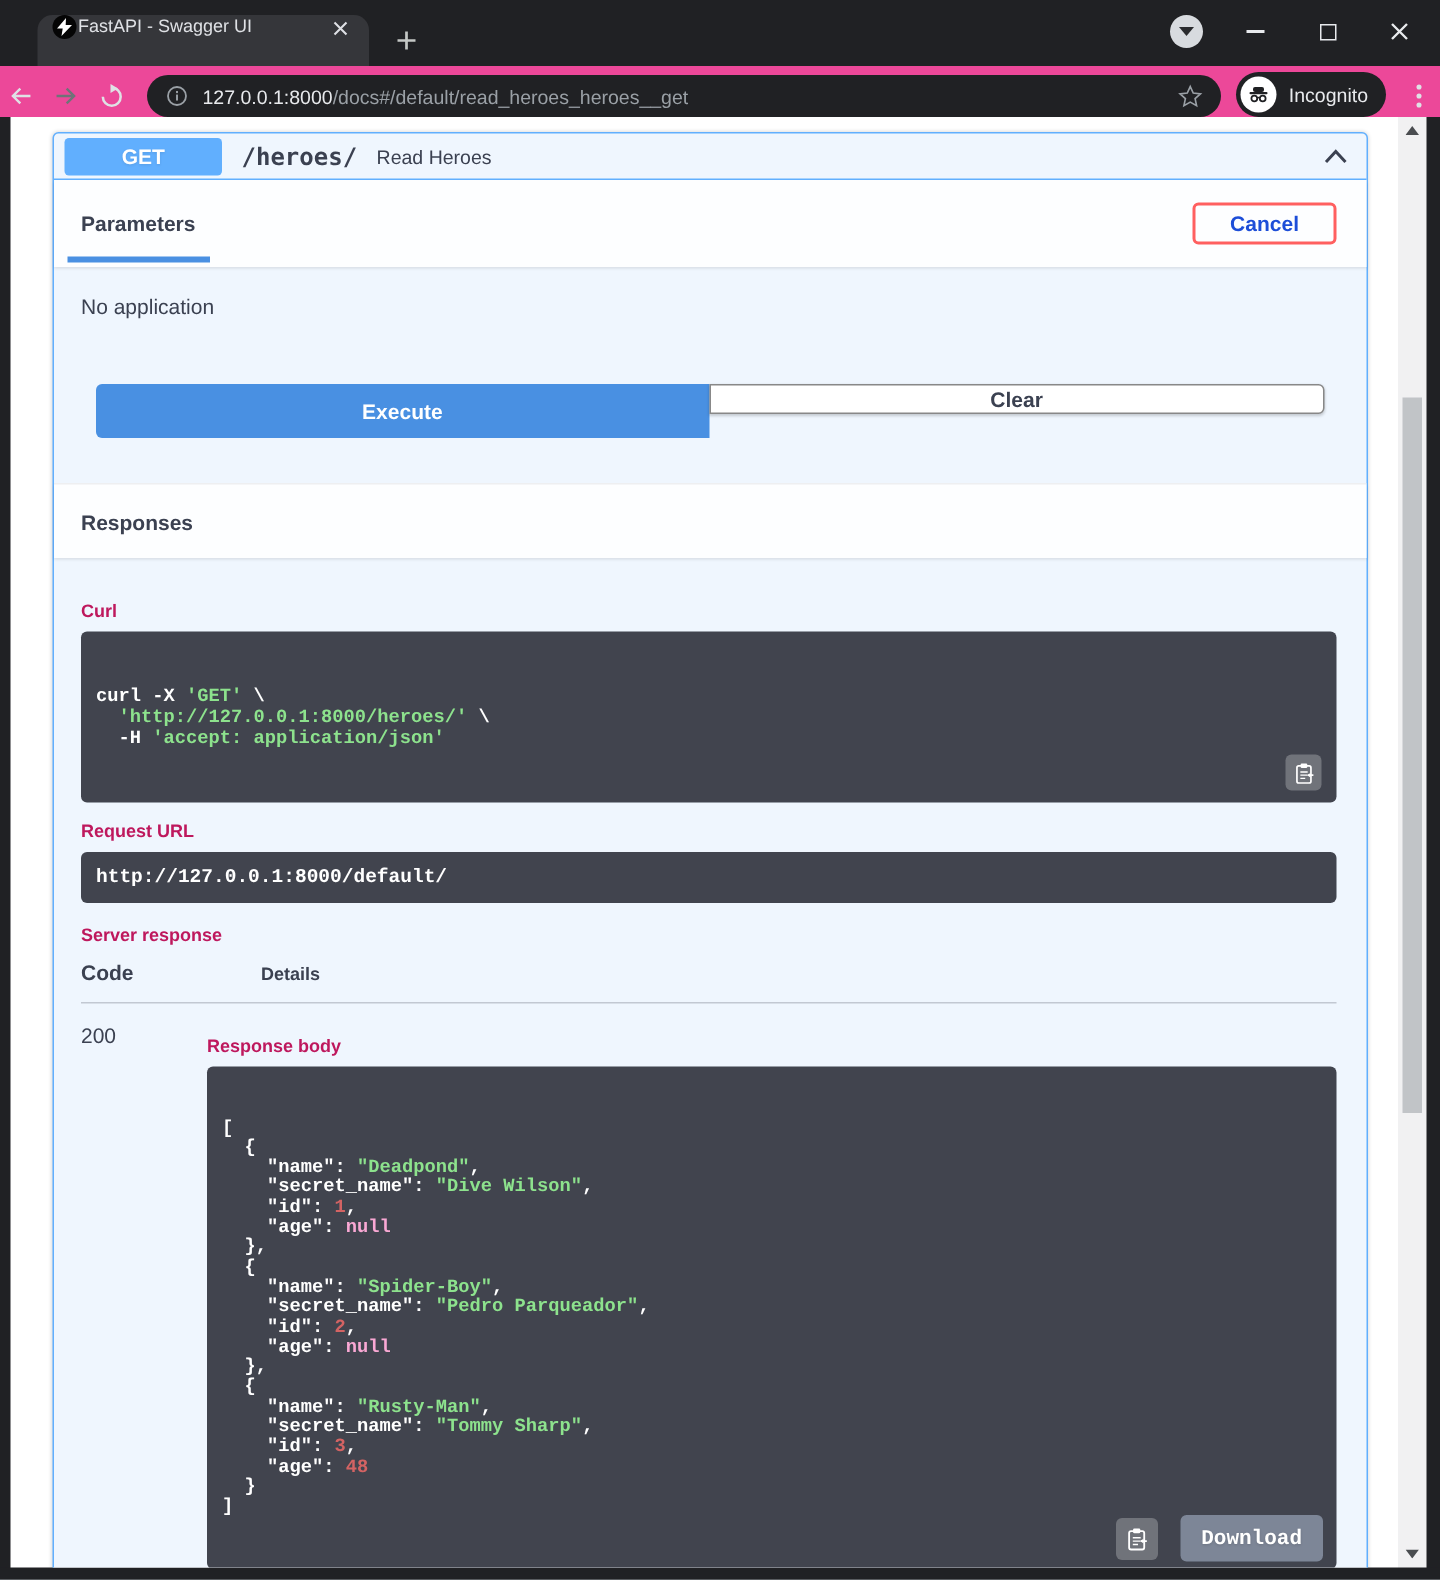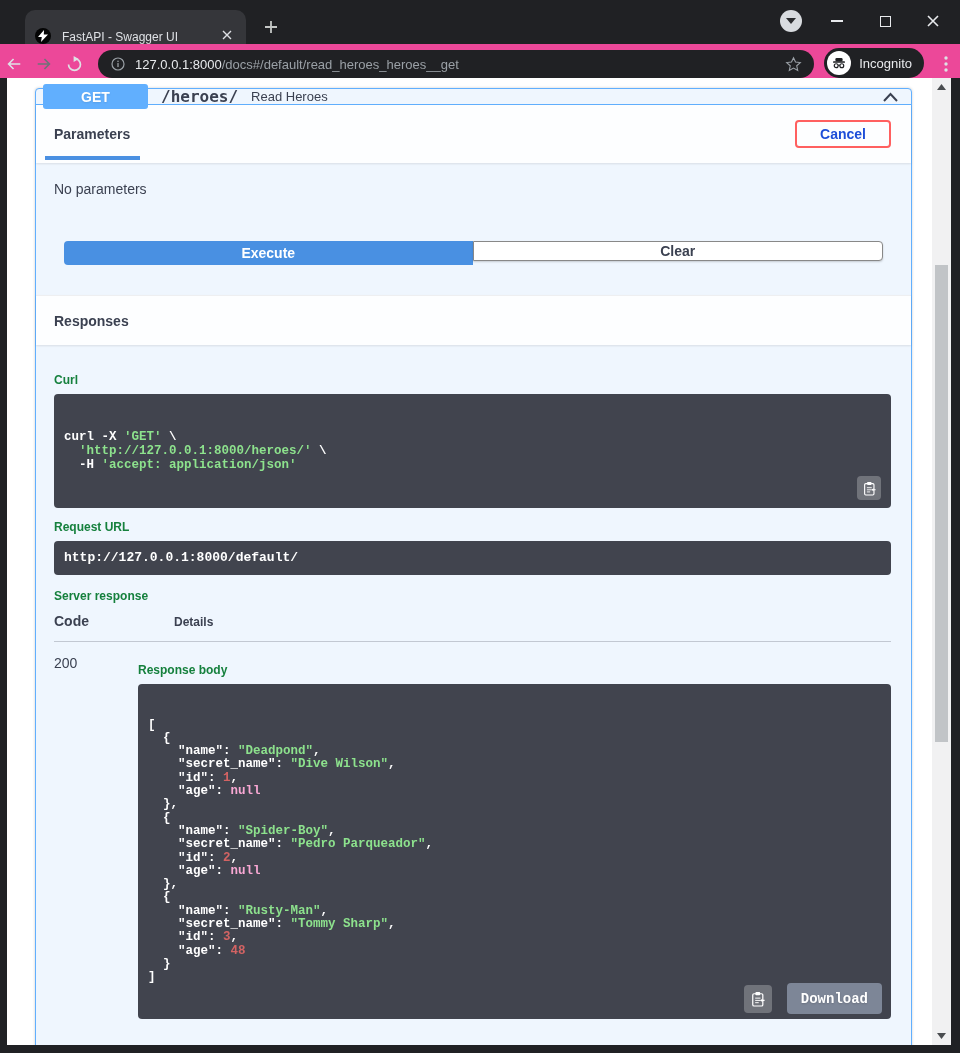--- a/index.html
+++ b/index.html
@@ -3,21 +3,21 @@
 <meta charset="utf-8">
 <style>
   * { margin:0; padding:0; box-sizing:border-box; }
   html,body { width:960px; height:1053px; overflow:hidden; background:#202124;
               font-family:"Liberation Sans", sans-serif; }
   .window { width:960px; height:1053px; display:flex; flex-direction:column; background:#202124; }
 
   
   .tabstrip { height:44px; background:#202124; display:flex; align-items:flex-end; position:relative; flex:none; }
   .tab { margin-left:25px; width:221px; height:34px; background:#35363a; border-radius:10px 10px 0 0;
-         display:flex; align-items:flex-end; padding:0 10px; gap:11px; }
+         display:flex; align-items:flex-start; padding:0 10px; gap:1px; }
   .favicon { width:16px; height:16px; border-radius:50%; background:#050505; flex:none;
              display:flex; align-items:center; justify-content:center; }
   .tab-title { color:#dfe1e5; font-size:12px; flex:1; white-space:nowrap; overflow:hidden; }
   .tab-close { width:18px; height:18px; display:flex; align-items:center; justify-content:center; border-radius:50%; flex:none; }
   .newtab { width:26px; height:26px; margin-left:12px; margin-bottom:4px; display:flex; align-items:center; justify-content:center; }
   .winctl { position:absolute; right:14px; top:8px; display:flex; align-items:center; gap:22px; }
   .winbtn { width:26px; height:26px; display:flex; align-items:center; justify-content:center; }
   .tabsearch { width:22px; height:22px; border-radius:50%; background:#d8dbdf; display:flex; align-items:center; justify-content:center; }
   .minbar { width:12px; height:2px; background:#e8eaed; }
   .maxbox { width:11px; height:11px; border:1.6px solid #e8eaed; }
@@ -42,48 +42,48 @@
   .page { flex:1; background:#ffffff; overflow:hidden; position:relative; min-width:0; }
 
   .vscroll { width:19px; background:#f1f1f2; position:relative; flex:none; }
   .vscroll .arrow { position:absolute; left:0; width:19px; height:14px; display:flex; align-items:center; justify-content:center; }
   .vscroll .arrow.up { top:2px; } .vscroll .arrow.down { bottom:2px; }
   .vthumb { position:absolute; left:3px; width:13px; top:187px; height:477px; background:#c1c4c7; }
 
   
   .opblock { margin:10px 20px 0 28px; border:1px solid #61affe; border-radius:4px;
              background:#eff6fe; box-shadow:0 0 3px rgba(0,0,0,.19); min-height:975px; }
-  .op-summary { display:flex; align-items:center; height:16px; padding:0 12px 0 7px;
+  .op-summary { display:flex; align-items:center; height:31px; padding:0 12px 0 7px;
                 border-bottom:1px solid #61affe; cursor:pointer; }
   .method-badge { background:#61affe; color:#fff; font-weight:bold; font-size:14px; width:105px; height:25px;
                   display:flex; align-items:center; justify-content:center; border-radius:3px;
                   text-shadow:0 1px 2px rgba(0,0,0,.1); flex:none; }
   .op-path { font-family:"DejaVu Sans Mono", monospace; font-weight:bold; font-size:16px; color:#3b4151; margin-left:13px; }
   .op-desc { font-size:13px; color:#3b4151; margin-left:13px; flex:1; }
 
   .section-header { background:rgba(255,255,255,.85); padding:0 20px 0 18px; display:flex; align-items:center;
                     box-shadow:0 1px 2px rgba(0,0,0,.1); }
   .params-header { height:58px; }
   .responses-header { height:50px; border-top:1px solid rgba(59,65,81,.08); }
   .sec-title { font-size:14px; font-weight:bold; color:#3b4151; }
   .param-tab { position:relative; }
   .param-tab::after { content:""; position:absolute; left:-9px; right:-10px; bottom:-18px; height:4px; background:#4a90e2; }
   .btn-cancel { margin-left:auto; height:28px; padding:0 23px; border:2px solid #ff6060; border-radius:4px;
                 background:transparent; color:#1d4ed8; font-weight:bold; font-size:14px; font-family:inherit; cursor:pointer; }
 
   .params-empty { padding:18px 20px 34px 18px; font-size:14px; color:#3b4151; }
   .execute-row { display:flex; padding:10px 28px 30px 28px; }
-  .btn-execute { flex:1; height:24px; background:#4990e2; color:#fff; font-weight:bold; font-size:14px;
+  .btn-execute { flex:1; height:36px; background:#4990e2; color:#fff; font-weight:bold; font-size:14px;
                  border:none; border-radius:4px 0 0 4px; font-family:inherit; cursor:pointer; }
   .btn-clear { flex:1; height:20px; background:#fff; color:#3b4151; font-weight:bold; font-size:14px;
                border:1px solid #888; border-radius:0 4px 4px 0; box-shadow:0 1px 2px rgba(0,0,0,.18);
                font-family:inherit; cursor:pointer; }
 
   .responses-inner { padding:28px 20px 24px 18px; }
-  .block-label { font-size:12px; font-weight:bold; color:#15803d; }
+  .block-label { font-size:12px; font-weight:bold; color:#be185d; }
   .codeblock { background:#41444e; border-radius:4px; padding:8px 10px; margin-top:7px; position:relative;
                font-family:Liberation Mono, monospace; font-weight:bold; font-size:12.5px;
                line-height:14px; color:#fff; white-space:pre; overflow:hidden; }
   .codeblock.body-block { line-height:13.3px; padding:8px 10px; }
   .tok-plain  { color:#ffffff; }
   .tok-string { color:#8de28d; }
   .tok-key    { color:#ffffff; }
   .tok-punct  { color:#ffffff; }
   .tok-num    { color:#d36363; }
   .tok-null   { color:#f9a8d4; }
@@ -221,21 +221,21 @@
                 <path d="M2 10 L8.5 3 L15 10" stroke="#3b4151" stroke-width="2" fill="none"></path>
               </svg>
           </span>
         </div>
 
         <div class="section-header params-header">
           <span class="sec-title param-tab">Parameters</span>
           <button class="btn-cancel">Cancel</button>
         </div>
 
-        <div class="params-empty">No parameters</div>
+        <div class="params-empty">No application</div>
 
         <div class="execute-row">
           <button class="btn-execute">Execute</button>
           <button class="btn-clear">Clear</button>
         </div>
 
         <div class="section-header responses-header">
           <span class="sec-title">Responses</span>
         </div>
 

